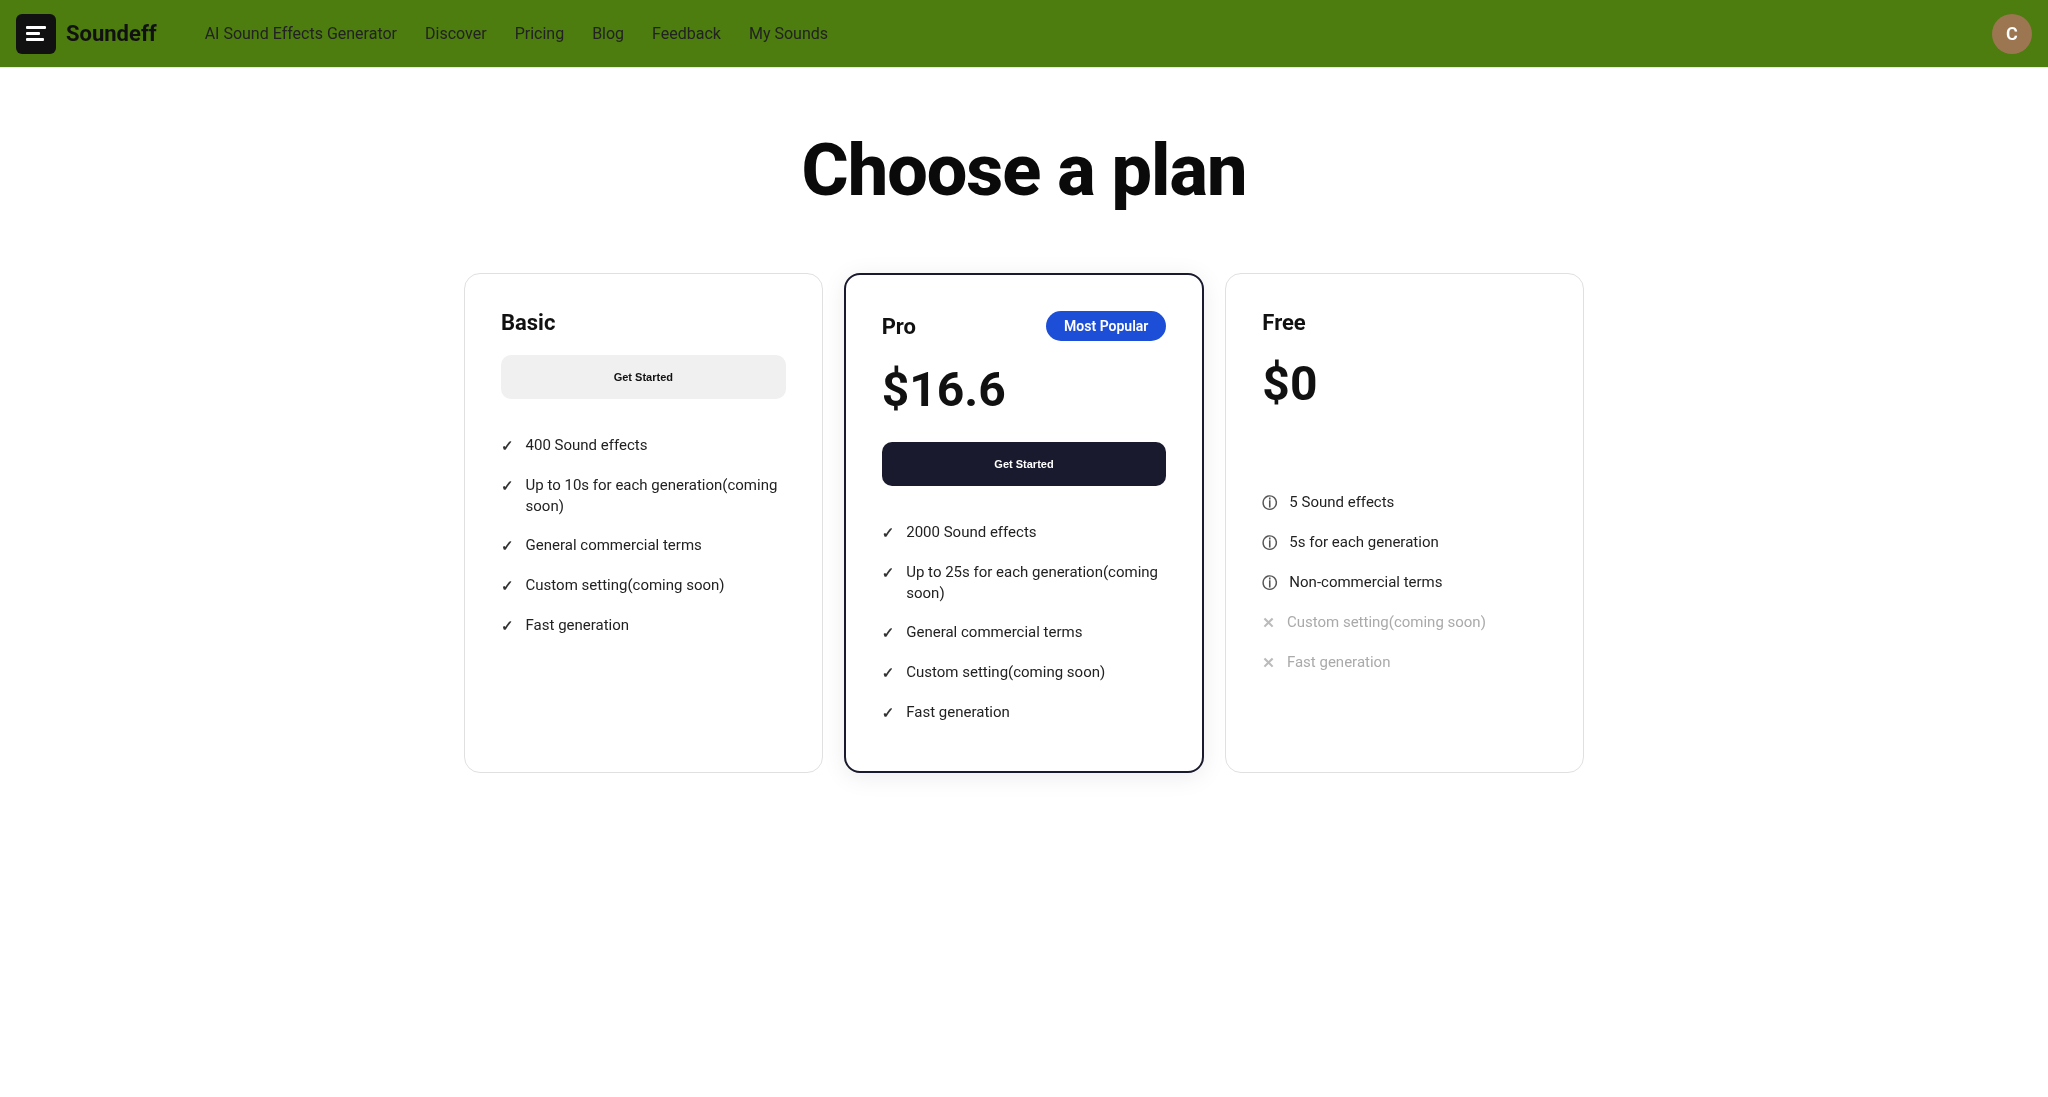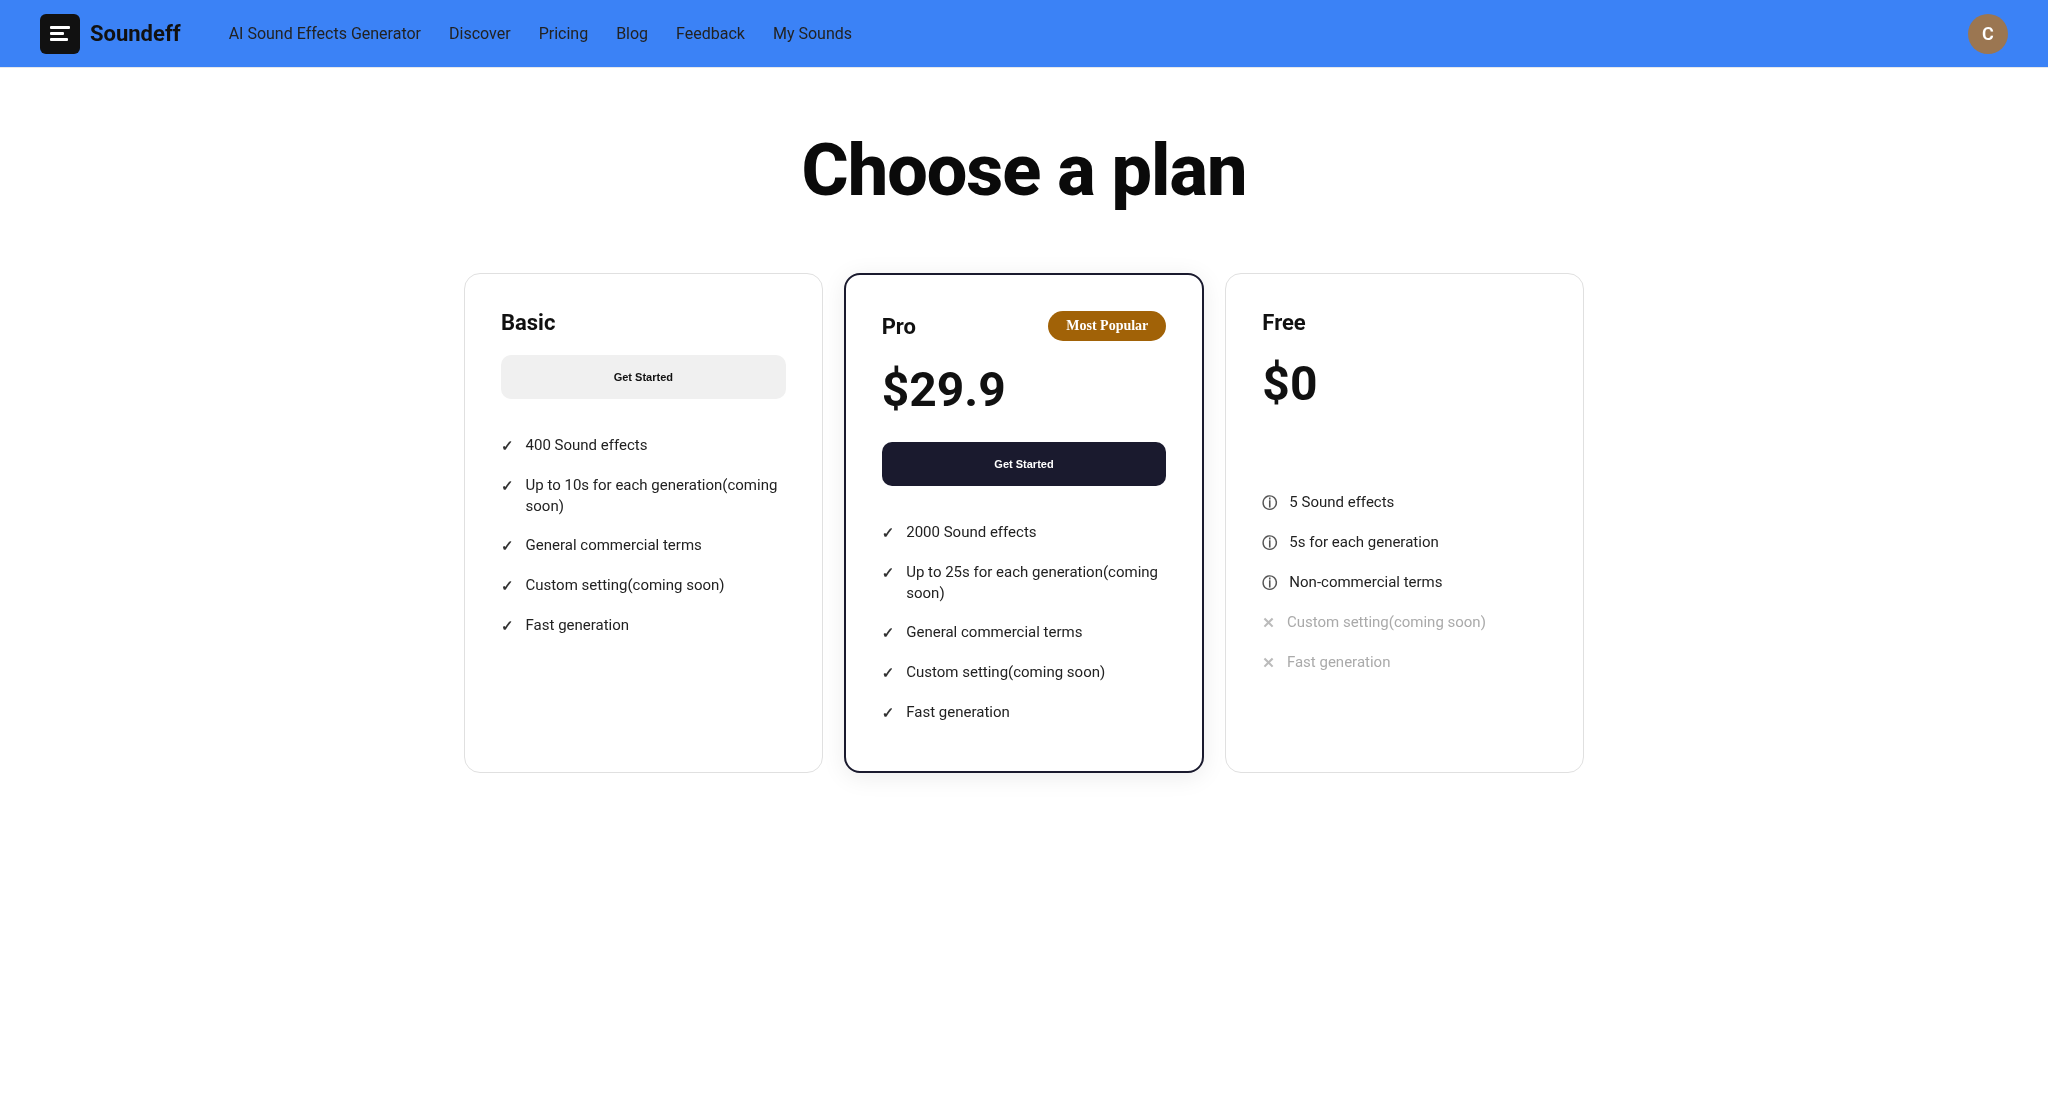--- a/index.html
+++ b/index.html
@@ -12,24 +12,24 @@
       font-family: -apple-system, BlinkMacSystemFont, 'Segoe UI', Roboto, sans-serif;
       background: #ffffff;
       color: #111;
       min-height: 100vh;
     }
 
     
     .navbar {
       display: flex;
       align-items: center;
-      padding: 0 40px;
+      padding: 0 16px;
       height: 68px;
       border-bottom: 1px solid #e5e7eb;
-      background: #3b82f6;
+      background: #4d7c0f;
     }
 
     .logo-area {
       display: flex;
       align-items: center;
       gap: 10px;
       margin-right: 48px;
       text-decoration: none;
       color: #111;
     }
@@ -133,27 +133,26 @@
       margin-bottom: 20px;
     }
 
     .plan-name {
       font-size: 22px;
       font-weight: 700;
       color: #111;
     }
 
     .badge-popular {
-      background: #a16207;
+      background: #1d4ed8;
       color: #fff;
       font-size: 14px;
       font-weight: 600;
       padding: 7px 18px;
       border-radius: 999px;
-      font-family: Liberation Serif, serif;
     }
 
     .price {
       font-size: 48px;
       font-weight: 700;
       color: #111;
       margin-bottom: 24px;
     }
 
     .btn-get-started {
@@ -275,21 +274,21 @@
           <span>Fast generation</span>
         </li>
       </ul>
     </div>
 
     <div class="card pro">
       <div class="card-header">
         <span class="plan-name">Pro</span>
         <span class="badge-popular">Most Popular</span>
       </div>
-      <div class="price">$29.9</div>
+      <div class="price">$16.6</div>
       <button class="btn-get-started dark">Get Started</button>
       <ul class="features-list">
         <li class="feature-item">
           <span class="feature-icon check">✓</span>
           <span>2000 Sound effects</span>
         </li>
         <li class="feature-item">
           <span class="feature-icon check">✓</span>
           <span>Up to 25s for each generation(coming soon)</span>
         </li>

